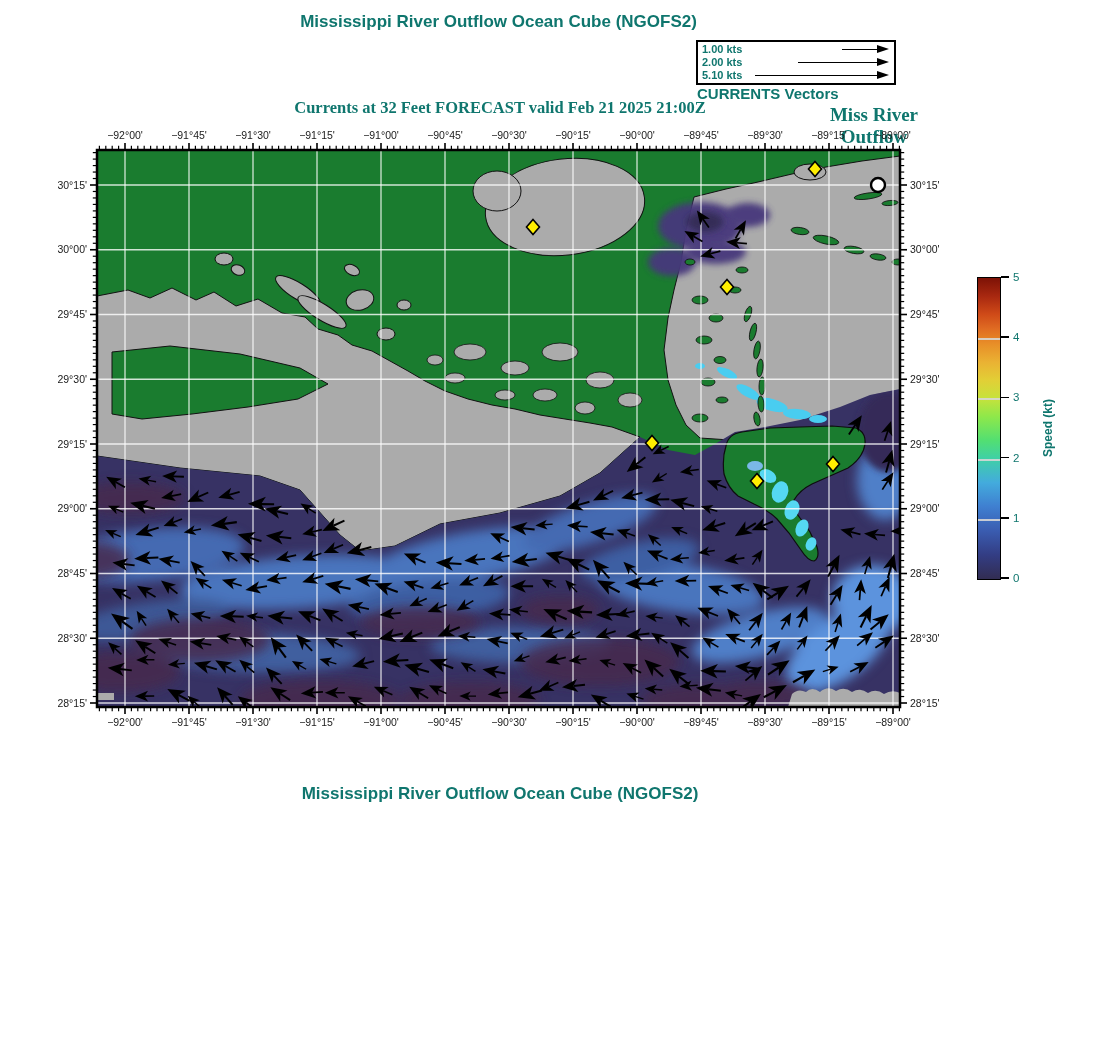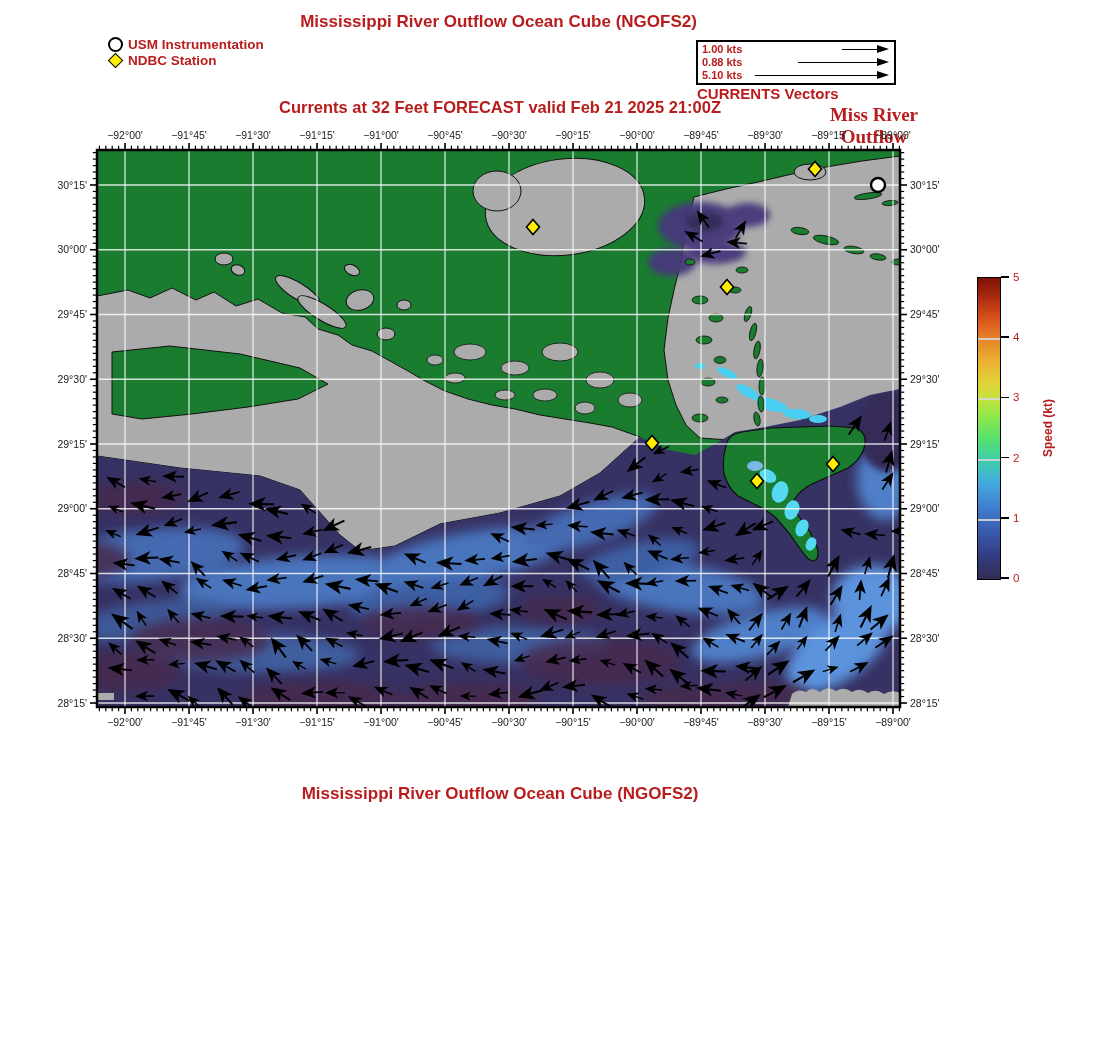--- a/index.html
+++ b/index.html
@@ -1,23 +1,23 @@
 <!DOCTYPE html>
 <html><head>
 <meta charset="utf-8">
 <style>
   html,body{margin:0;padding:0;background:#fff;}
   .fig{position:relative;width:1100px;height:1050px;background:#fff;overflow:hidden;
-       font-family:"Liberation Sans",sans-serif;color:#b91c1c;}
+       font-family:"Liberation Sans",sans-serif;color:#0f766e;}
   .title-top{position:absolute;left:0;top:12px;width:997px;text-align:center;
        font-size:17px;font-weight:bold;}
   .title-bottom{position:absolute;left:0;top:784px;width:1000px;text-align:center;
        font-size:17px;font-weight:bold;}
   .subtitle{position:absolute;left:100px;top:98px;width:800px;text-align:center;
-       font-family:Liberation Sans, sans-serif;font-size:16.5px;font-weight:bold;}
+       font-family:Liberation Serif, serif;font-size:16.5px;font-weight:bold;}
   
   .mleg{position:absolute;left:108px;top:36px;}
   .mleg-row{display:flex;align-items:center;height:16px;font-size:13.5px;font-weight:bold;}
   .icon-circle{width:11px;height:11px;border:2.6px solid #000;border-radius:50%;
        background:#fff;margin-right:5px;flex:0 0 auto;}
   .icon-diamond{width:9px;height:9px;border:1.8px solid #000;background:#ffee00;
        transform:rotate(45deg);margin:0 7px 0 2px;flex:0 0 auto;}
   
   .vleg{position:absolute;left:696px;top:40px;width:196px;height:41px;
        border:2.5px solid #000;background:#fff;}
@@ -43,34 +43,24 @@
   svg{position:absolute;left:0;top:0;font-family:"Liberation Sans",sans-serif;}
   svg text{fill:#1a1a1a;font-size:10.5px;}
 </style>
 </head>
 <body>
 
 <div class="fig">
 
   <div class="title-top">Mississippi River Outflow Ocean Cube (NGOFS2)</div>
 
-  <div class="mleg">
-    <div class="mleg-row">
-      <span class="icon-circle"></span>
-      <span>USM Instrumentation</span>
-    </div>
-    <div class="mleg-row">
-      <span class="icon-diamond"></span>
-      <span>NDBC Station</span>
-    </div>
-  </div>
 
   <div class="vleg">
     <span class="vl-label" style="top:1px">1.00 kts</span>
-    <span class="vl-label" style="top:14px">0.88 kts</span>
+    <span class="vl-label" style="top:14px">2.00 kts</span>
     <span class="vl-label" style="top:27px">5.10 kts</span>
     <span class="vl-shaft" style="top:6.6px;right:16px;width:36px"></span>
     <span class="vl-shaft" style="top:19.6px;right:16px;width:80px"></span>
     <span class="vl-shaft" style="top:32.6px;right:16px;width:123px"></span>
     <span class="vl-head" style="top:2.8px"></span>
     <span class="vl-head" style="top:15.8px"></span>
     <span class="vl-head" style="top:28.8px"></span>
   </div>
   <div class="vleg-caption">CURRENTS Vectors</div>
   <div class="vleg-annotation">Miss River Outflow</div>

